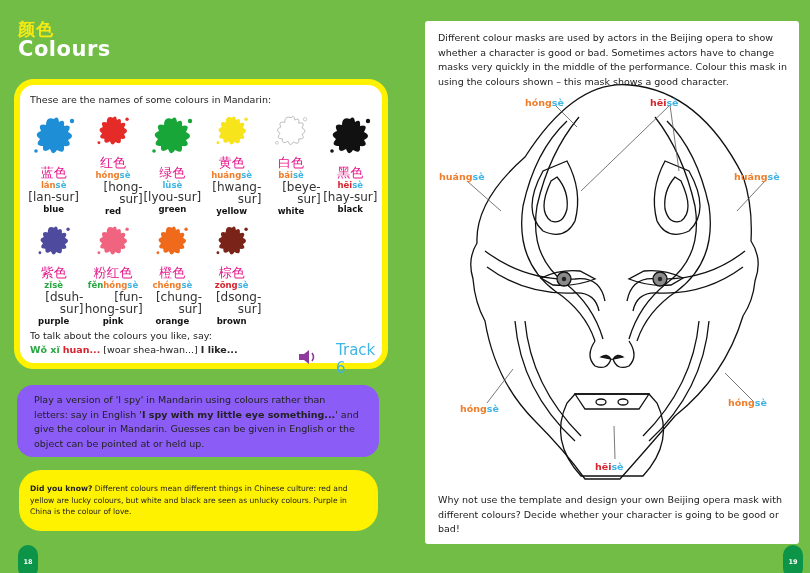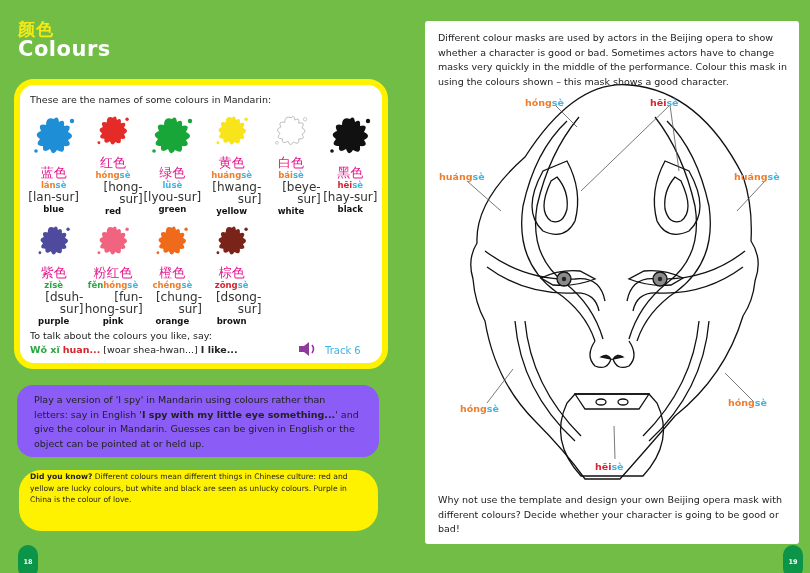--- a/index.html
+++ b/index.html
@@ -24,30 +24,30 @@
   .grid { position: absolute; left: 4px; top: 26px; width: 356px; display: grid; grid-template-columns: repeat(6, 1fr); row-gap: 4px; }
   .cell { display: flex; flex-direction: column; align-items: center; height: 106px; }
   .splat { width: 46px; height: 46px; margin-top: 2px; margin-bottom: 6px; }
   .hanzi { font-size: 13px; color: #e5178b; line-height: 15px; }
   .pinyin { font-size: 8.5px; font-weight: bold; line-height: 11px; }
   .pron { font-size: 12px; color: #333; line-height: 12px; text-align: right; }
   .eng { font-size: 8.5px; font-weight: bold; color: #111; line-height: 12px; }
 
   .talk { position: absolute; left: 10px; top: 244px; font-size: 9.5px; color: #222; line-height: 14px; }
   .talk .phrase { font-weight: bold; }
-  .track { position: absolute; left: 278px; top: 256px; display: flex; align-items: center; gap: 7px; font-size: 10px; color: #3fb4e5; }
+  .track { position: absolute; left: 278px; top: 256px; display: flex; align-items: center; gap: 18px; font-size: 15px; color: #3fb4e5; }
 
   .spy-box {
     position: absolute; left: 17px; top: 385px; width: 362px; height: 72px;
     background: #8b5cf6; border-radius: 16px; padding: 8px 17px;
     font-size: 9.5px; line-height: 14.5px; color: #222;
   }
   .know-box {
     position: absolute; left: 19px; top: 470px; width: 359px; height: 61px;
-    background: #fff200; border-radius: 22px 22px 22px 22px; padding: 1px 11px;
+    background: #fff200; border-radius: 22px 22px 22px 22px; padding: 13px 11px;
     font-size: 7.6px; line-height: 11.5px; color: #222;
   }
   .page-num {
     position: absolute; width: 20px; height: 33px; border-radius: 10px;
     background: #0c9448; color: #fff; font-size: 6.5px; font-weight: bold;
     display: flex; align-items: center; justify-content: center;
   }
 
   .mask-box {
     position: absolute; left: 20px; top: 21px; width: 374px; height: 523px;

